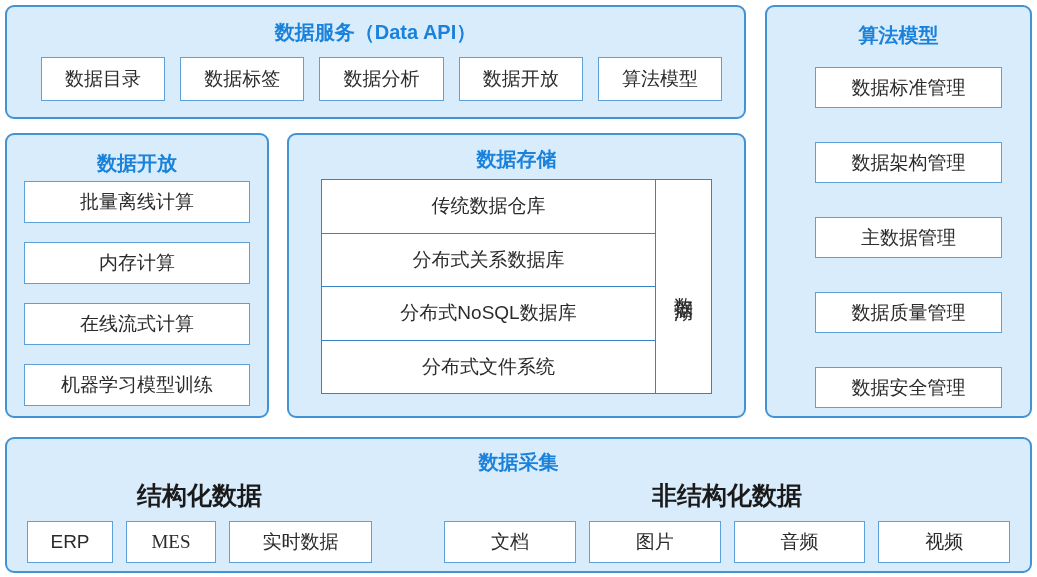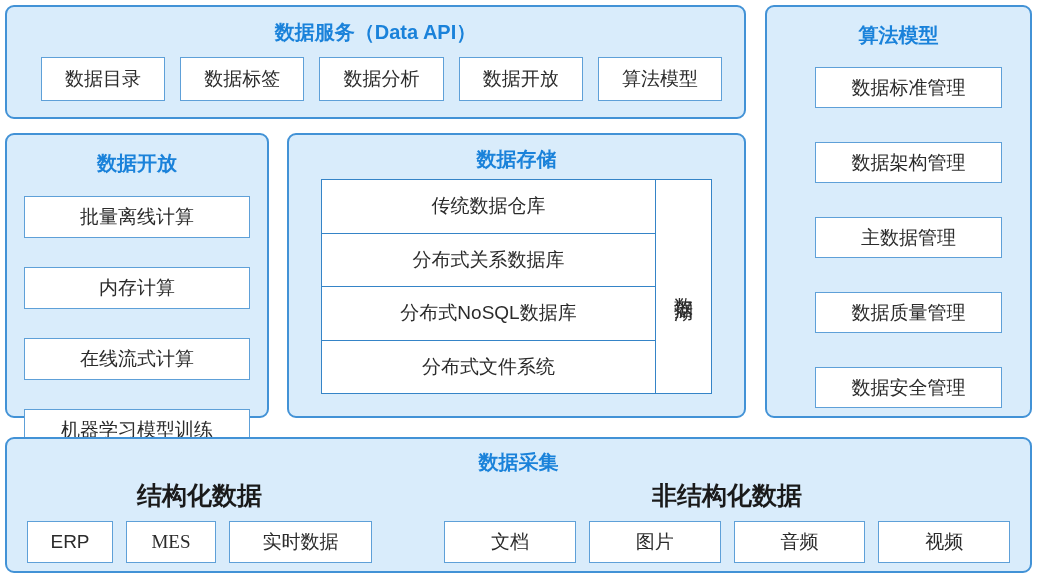--- a/index.html
+++ b/index.html
@@ -29,21 +29,21 @@
     background:#ffffff;border:1px solid var(--box-border);
     display:flex;align-items:center;justify-content:center;
     font-size:19px;color:var(--box-text);white-space:nowrap;
   }
   
   .panel-service{left:5px;top:5px;width:741px;height:114px;padding-top:13px;}
   .panel-service .btn-row{display:flex;gap:15px;padding:0 22px;margin-top:13px;margin-left:12px;}
   .panel-service .box{flex:1;height:44px;}
   
   .panel-compute{left:5px;top:133px;width:264px;height:285px;padding-top:16px;}
-  .panel-compute .btn-col{display:flex;flex-direction:column;gap:29px;padding:0 17px;margin-top:21px;}
+  .panel-compute .btn-col{display:flex;flex-direction:column;gap:19px;padding:0 17px;margin-top:6px;}
   .panel-compute .box{height:42px;}
   
   .panel-storage{left:287px;top:133px;width:459px;height:285px;padding-top:12px;}
   .storage-table{
     margin:8px 32px 0;height:215px;display:flex;
     background:#ffffff;border:1px solid var(--table-border);
   }
   .storage-rows{flex:1;display:flex;flex-direction:column;}
   .storage-row{
     flex:1;display:flex;align-items:center;justify-content:center;

